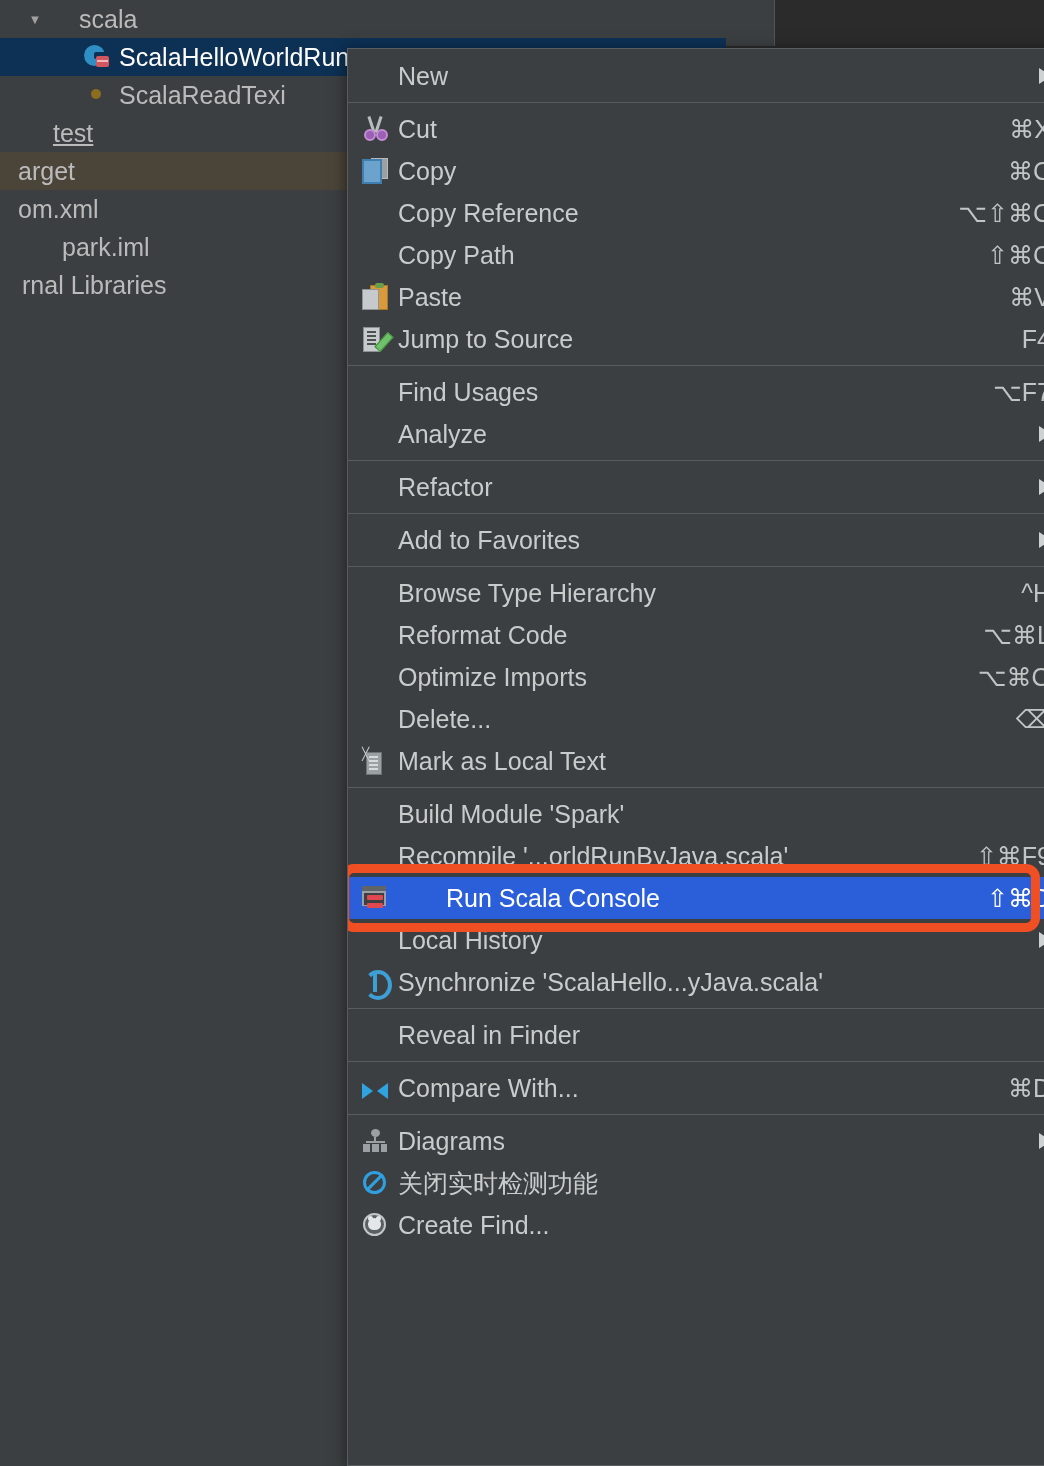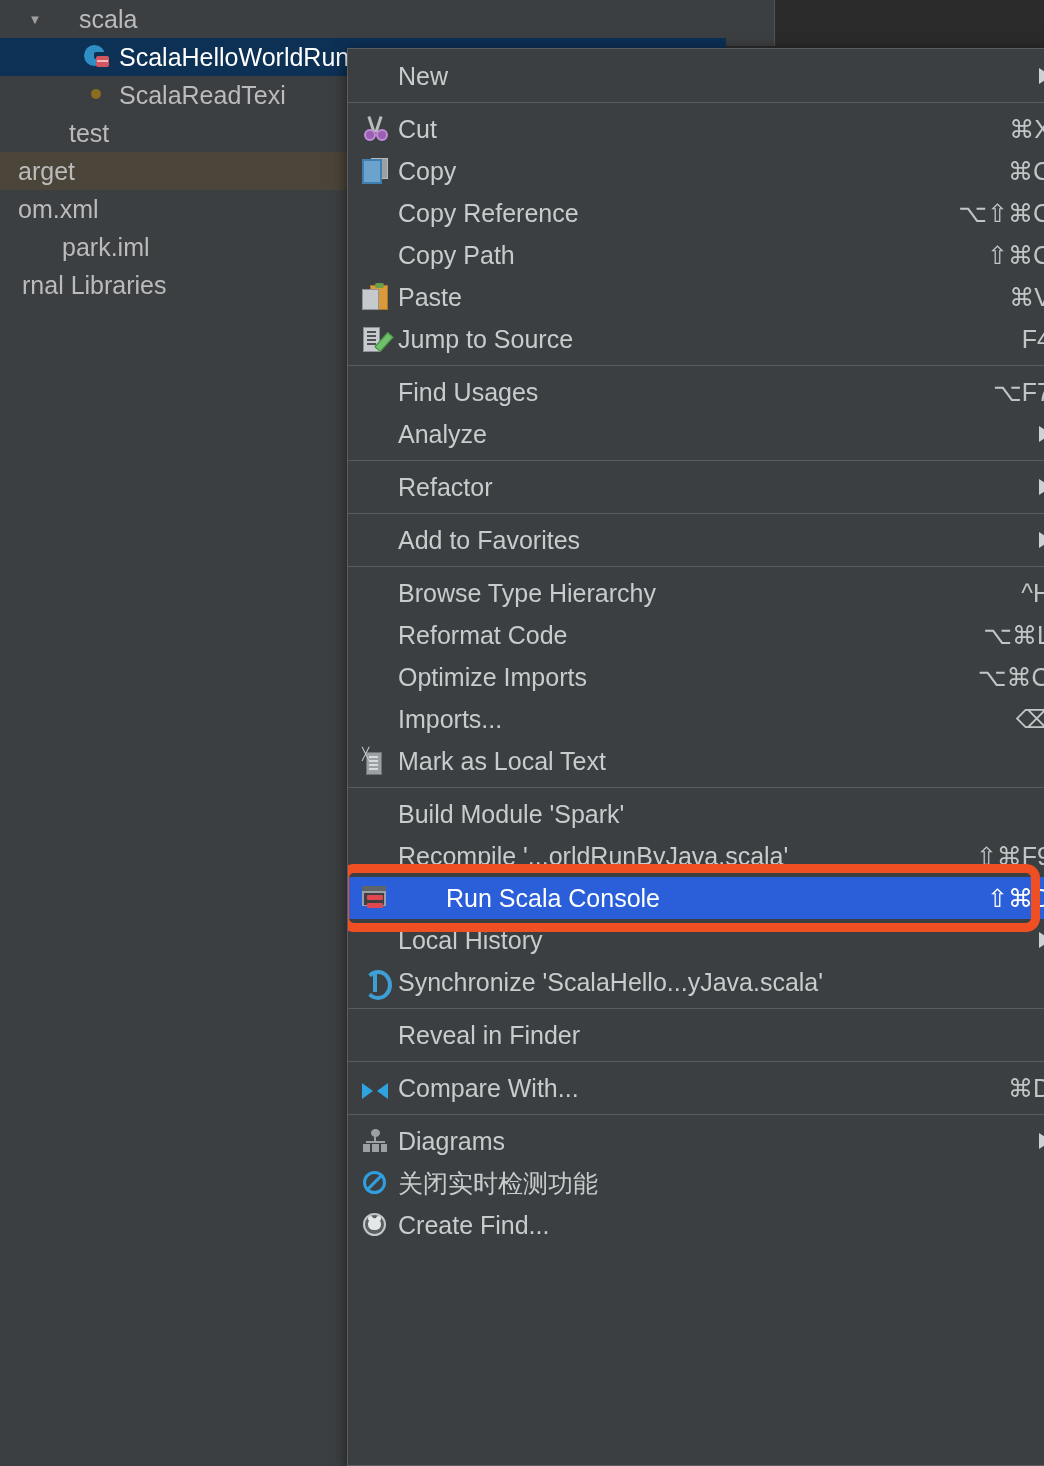--- a/index.html
+++ b/index.html
@@ -446,21 +446,21 @@
     <div class="tree-row selected" style="top: 38px; padding-left: 66px;">
       <span class="tree-arrow"></span>
       <span class="tree-icon"><span class="ico-scala-class on-sel"><span class="c-ring"></span><span class="c-notch"></span><span class="c-red"></span></span></span>
       <span class="tree-label">ScalaHelloWorldRunByJava</span>
     </div>
     <div class="tree-row" style="top: 76px; padding-left: 66px;">
       <span class="tree-arrow"></span>
       <span class="tree-icon"><span class="ico-scala-object"></span></span>
       <span class="tree-label">ScalaReadTexi</span>
     </div>
-    <div class="tree-row" style="top: 114px; padding-left: 16px;">
+    <div class="tree-row" style="top: 114px; padding-left: 0px; text-decoration: underline;">
       <span class="tree-arrow"></span>
       <span class="tree-icon"><span class="ico-folder-gray"></span></span>
       <span class="tree-label">test</span>
     </div>
     <div class="tree-row hovered" style="top: 152px; padding-left: 0px;">
       <span class="tree-arrow"></span>
       <span class="tree-label">arget</span>
     </div>
     <div class="tree-row" style="top: 190px; padding-left: 0px;">
       <span class="tree-arrow"></span>
@@ -592,21 +592,21 @@
       <span class="mi-icon">
         <span class="icon-empty"></span>
       </span>
       <span class="mi-label">Optimize Imports</span>
       <span class="mi-shortcut">⌥⌘O</span>
     </div>
     <div class="menu-item">
       <span class="mi-icon">
         <span class="icon-empty"></span>
       </span>
-      <span class="mi-label">Imports...</span>
+      <span class="mi-label">Delete...</span>
       <span class="mi-shortcut">⌫</span>
     </div>
     <div class="menu-item">
       <span class="mi-icon">
         <span class="ico-plaintext">
           <span class="doc"></span>
           <span class="x">╳</span>
         </span>
       </span>
       <span class="mi-label">Mark as Local Text</span>

